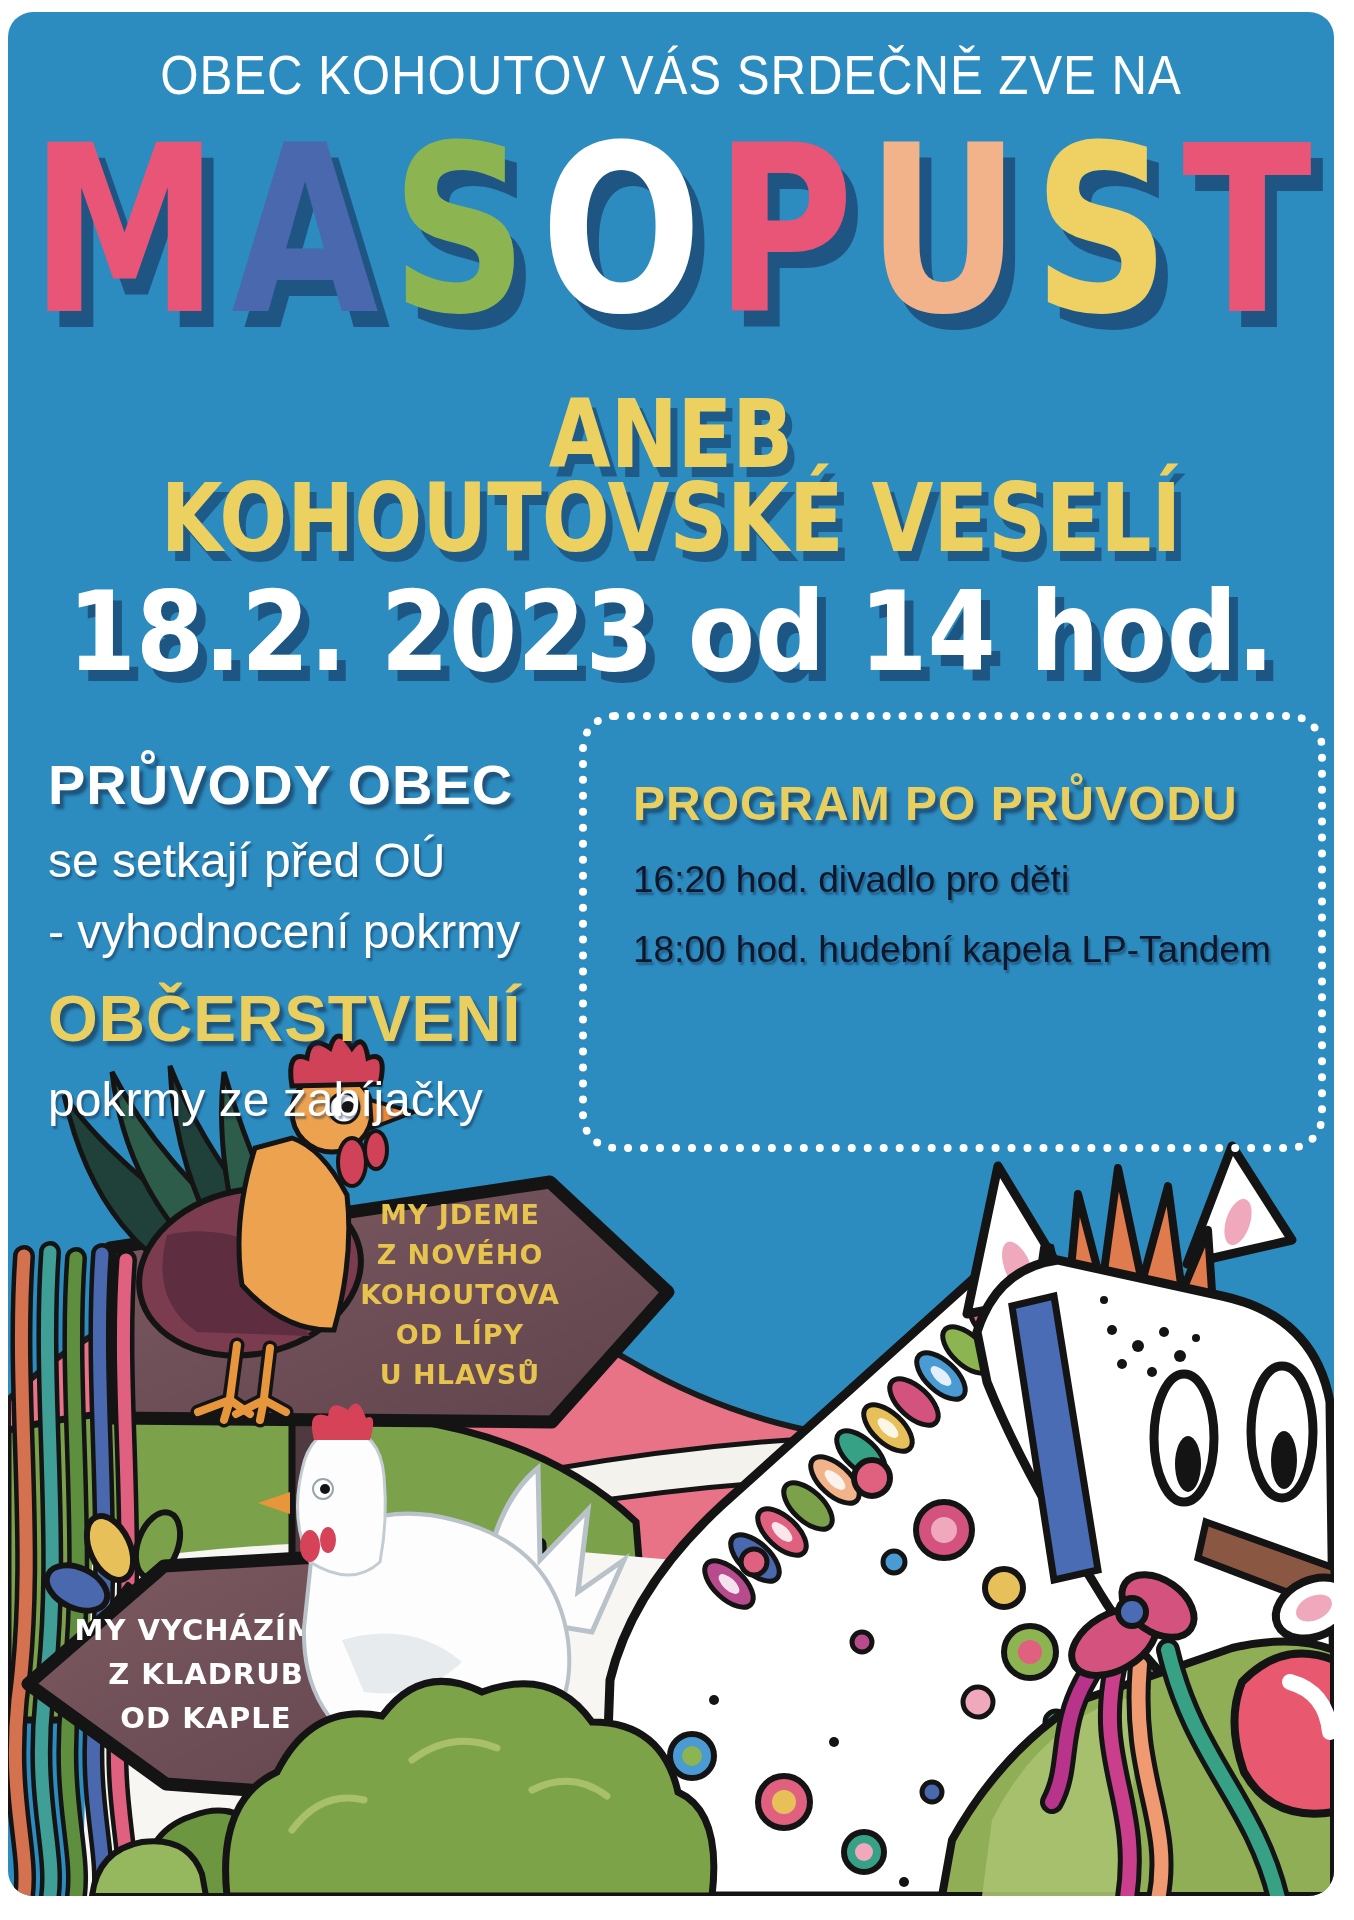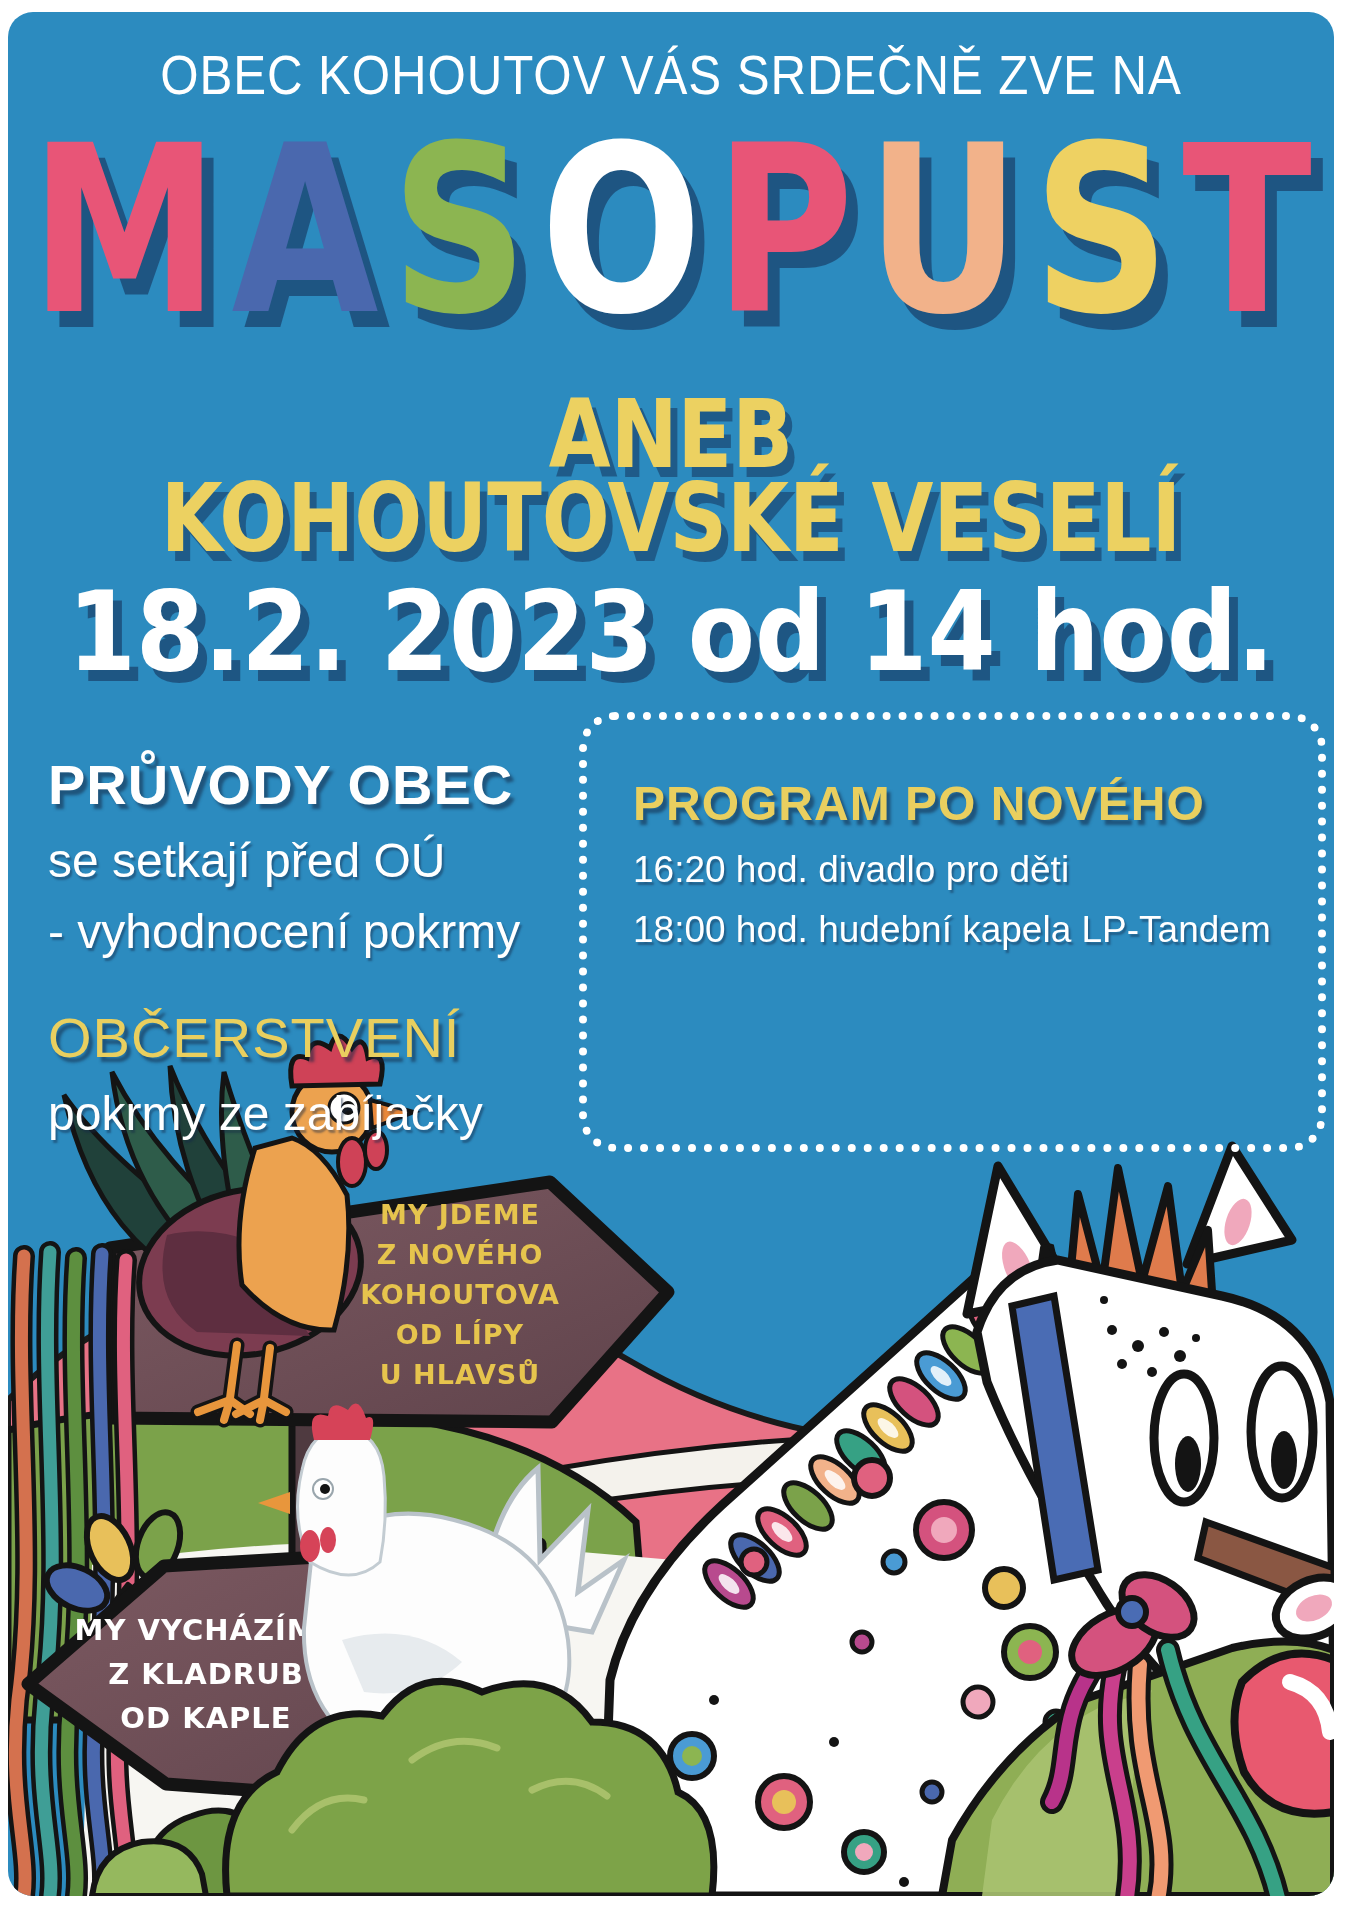--- a/index.html
+++ b/index.html
@@ -26,29 +26,29 @@
              transform:scaleY(1.18); transform-origin:top center; }
   .dateline { top:556px; font-family:"DejaVu Sans",sans-serif; font-weight:800; font-size:98px;
               color:#ffffff; text-shadow:9px 10px 0 rgba(22,52,92,.6); white-space:nowrap;
               transform:scaleY(1.12); transform-origin:top center; }
 
   .leftcol { position:absolute; left:40px; top:740px; width:540px; text-align:left; z-index:10; }
   .leftcol .h1 { color:#ffffff; font-weight:bold; font-size:56px; letter-spacing:1px;
                  text-shadow:4px 5px 3px rgba(20,40,70,.55); }
   .leftcol .p  { color:#ffffff; font-size:48px; margin-top:16px;
                  text-shadow:2px 3px 2px rgba(20,40,70,.45); }
-  .leftcol .h2 { color:#e9cf5f; font-weight:normal; font-size:56px; letter-spacing:1px;
-                 margin-top:46px; text-shadow:4px 5px 3px rgba(20,40,70,.55); }
+  .leftcol .h2 { color:#e9cf5f; font-weight:bold; font-size:64px; letter-spacing:1px;
+                 margin-top:23px; text-shadow:4px 5px 3px rgba(20,40,70,.55); }
 
   .progbox { position:absolute; left:571px; top:700px; width:747px; height:440px;
              border:8px dotted #ffffff; border-radius:36px; z-index:10;
              padding:56px 40px 0 46px; text-align:left; }
   .progbox .h { color:#e9cf5f; font-weight:bold; font-size:48px; letter-spacing:1px;
                 text-shadow:4px 5px 3px rgba(20,40,70,.55); white-space:nowrap; }
-  .progbox .item { color:#ffffff; font-size:37px; margin-top:18px;
+  .progbox .item { color:#0f172a; font-size:37px; margin-top:28px;
                    text-shadow:2px 3px 2px rgba(20,40,70,.45); white-space:nowrap; }
   .progbox .masky { text-align:center; font-family:"DejaVu Sans",sans-serif; font-weight:800;
                     font-size:76px; color:#e0597e; margin-top:38px;
                     text-shadow:8px 9px 0 rgba(22,52,92,.6); }
 
   svg.scene { position:absolute; left:0; top:0; width:1326px; height:1884px; z-index:5; }
   svg text { font-family:"DejaVu Sans",sans-serif; font-weight:bold; }
   .sign1-line { fill:#e6c44d; font-size:27px; letter-spacing:1px; }
   .sign2-line { fill:#ffffff; font-size:29px; letter-spacing:1px; }
 </style>
@@ -76,21 +76,21 @@
 
   <div class="leftcol">
     <div class="h1">PRŮVODY OBEC</div>
     <div class="p">se setkají před OÚ</div>
     <div class="p">- vyhodnocení pokrmy</div>
     <div class="h2">OBČERSTVENÍ</div>
     <div class="p">pokrmy ze zabíjačky</div>
   </div>
 
   <div class="progbox">
-    <div class="h">PROGRAM PO NOVÉHO</div>
+    <div class="h">PROGRAM PO PRŮVODU</div>
     <div class="item">16:20 hod. divadlo pro děti</div>
     <div class="item">18:00 hod. hudební kapela LP-Tandem</div>
   </div>
 
   <svg class="scene" viewBox="16 12 1326 1884">
     <defs>
       <linearGradient id="signGrad" x1="0" y1="0" x2="1" y2="1">
         <stop offset="0" stop-color="#7d5a62"></stop>
           <stop offset="1" stop-color="#5f434b"></stop>
       </linearGradient>

